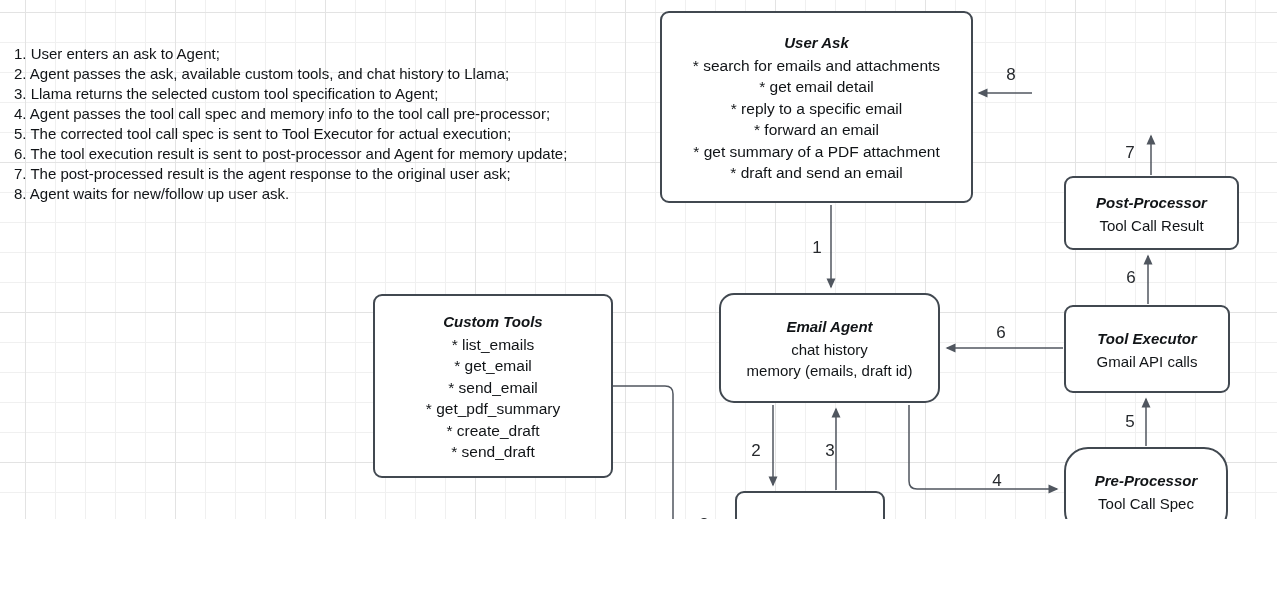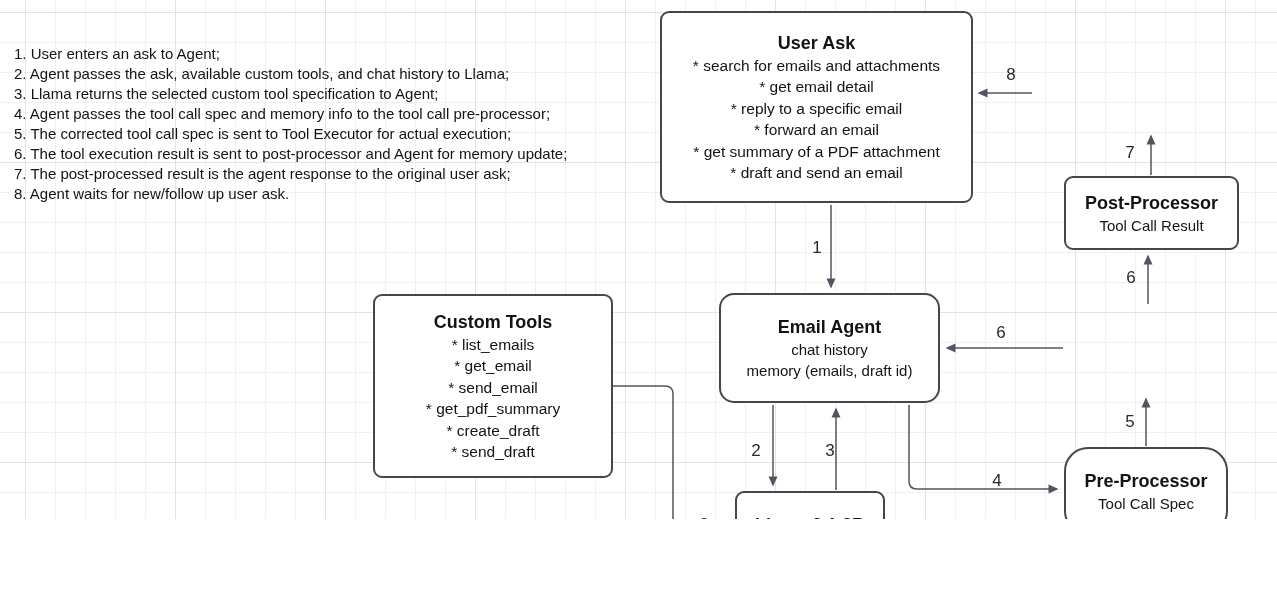--- a/index.html
+++ b/index.html
@@ -32,21 +32,21 @@
     position:absolute;
     box-sizing:border-box;
     background:#fff;
     border:2px solid var(--node-border);
     border-radius:9px;
     display:flex;flex-direction:column;
     align-items:center;justify-content:center;
     text-align:center;
     color:var(--text);
   }
-  .node .title{font-weight:bold;font-size:18px;line-height:24px;white-space:nowrap;}
+  .node .title{font-weight:bold;font-size:15px;line-height:24px;white-space:nowrap;font-style:italic;}
   .node .sub{font-size:15px;line-height:21px;white-space:nowrap;}
   .node .item{font-size:15.5px;line-height:21.5px;white-space:nowrap;}
   .notes{position:absolute;left:14px;top:44px;font-size:15px;line-height:20px;color:var(--text);}
   .notes div{white-space:nowrap;}
   .edge-label{
     position:absolute;
     font-size:17px;color:#26292d;
     transform:translate(-50%,-50%);
     line-height:1;
   }
@@ -104,20 +104,24 @@
     <div class="item">* get summary of a PDF attachment</div>
     <div class="item">* draft and send an email</div>
   </div>
 
 
   <div class="node" style="left:1064px;top:176px;width:175px;height:74px;">
     <div class="title">Post-Processor</div>
     <div class="sub">Tool Call Result</div>
   </div>
 
+  <div class="node" style="left:1064px;top:305px;width:166px;height:88px;">
+    <div class="title">Tool Executor</div>
+    <div class="sub">Gmail API calls</div>
+  </div>
 
   <div class="node" style="left:1064px;top:447px;width:164px;height:88px;border-radius:24px;">
     <div class="title">Pre-Processor</div>
     <div class="sub">Tool Call Spec</div>
   </div>
 
   <div class="node" style="left:719px;top:293px;width:221px;height:110px;border-radius:15px;">
     <div class="title">Email Agent</div>
     <div class="sub">chat history</div>
     <div class="sub">memory (emails, draft id)</div>

